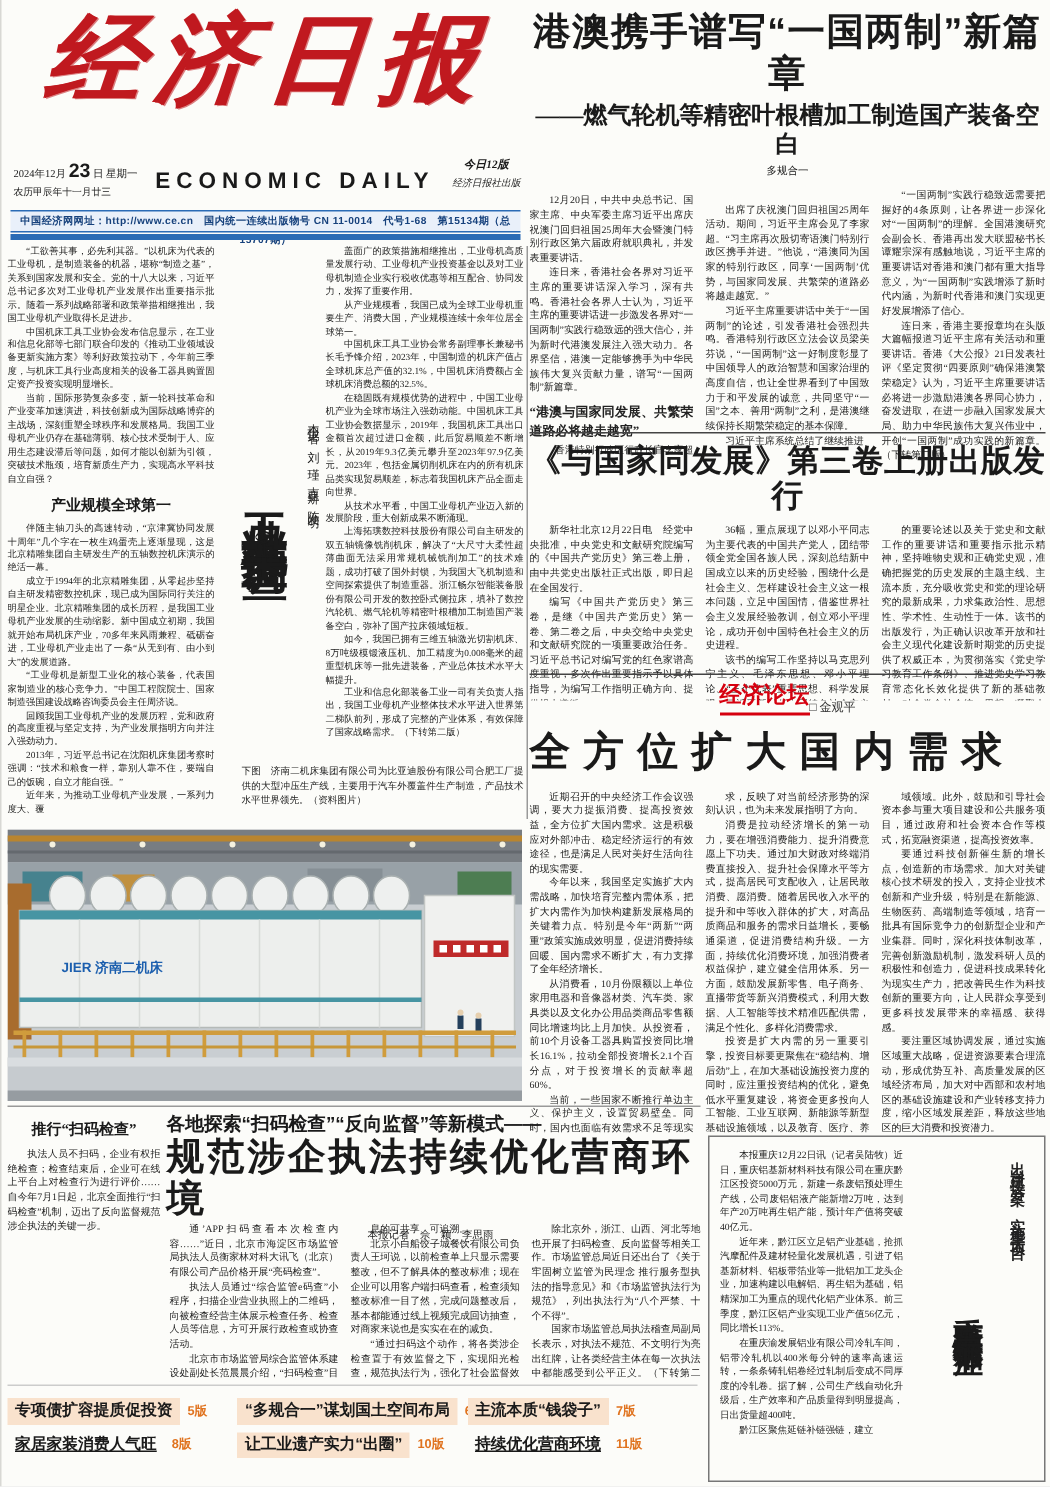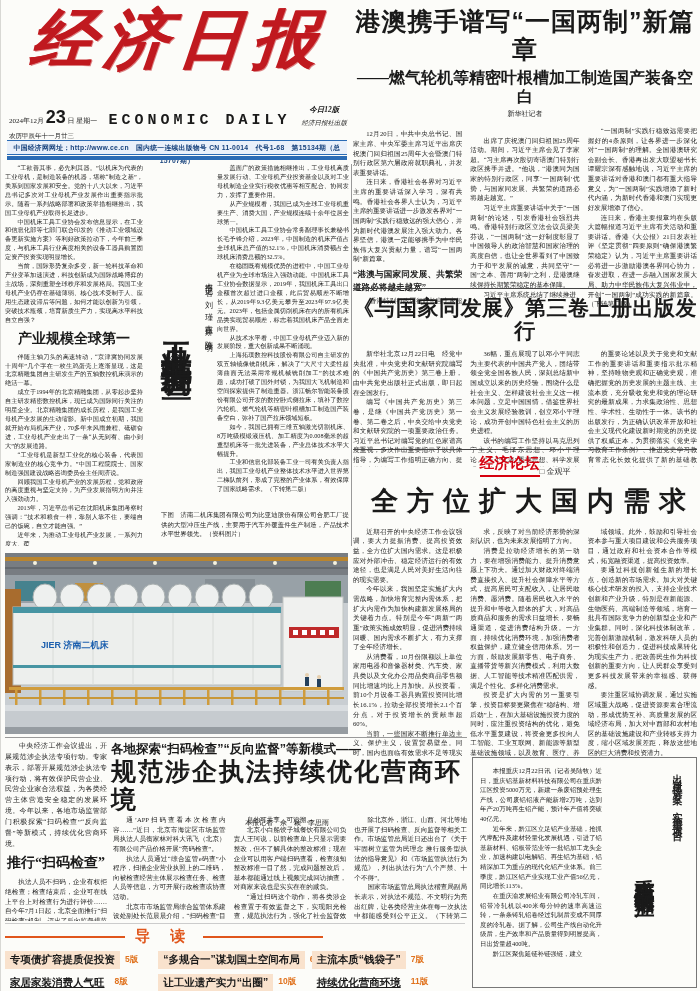--- a/index.html
+++ b/index.html
@@ -4,47 +4,47 @@
 <style>
   html,body{margin:0;padding:0;background:#e9e9e7;}
   .page{position:relative;width:700px;height:991px;margin:0 auto;background:#fcfcf9;
         overflow:hidden;font-family:"Liberation Serif",serif;color:#1a1a1a;
         border-left:1px solid #d8d8d4;border-right:1px solid #d8d8d4;}
   .abs{position:absolute;}
   
   .logo{font:italic 900 64px/1.05 "Liberation Serif",serif;color:#c0191f;text-align:center;
         letter-spacing:10px;transform:skewX(-5deg);text-shadow:1px 0 0 #c0191f,2px 1px 0 rgba(192,25,31,.55);}
   .date-left{font-size:7px;line-height:1.5;}
-  .date-left b.day{font-size:18px;font-family:"Liberation Sans",sans-serif;}
+  .date-left b.day{font-size:13px;font-family:"Liberation Sans",sans-serif;}
   .en-title{font:bold 15px "Liberation Sans",sans-serif;letter-spacing:4px;}
   .edition{font-size:7.5px;text-align:center;line-height:1.7;font-style:italic;}
   .info-bar{background:#e9f0fa;color:#16417c;font:bold 6.8px/13px "Liberation Sans",sans-serif;
             text-align:center;border-top:1px solid #2a6bb5;border-bottom:1px solid #2a6bb5;letter-spacing:.3px;}
   .blue-bar{background:#2a6bb5;}
   
   .cols{display:flex;gap:8px;}
   .col{flex:1;font-size:6.6px;line-height:1.46;text-align:justify;overflow:hidden;color:#222;}
   .col p,.coltext p{margin:0;text-indent:2em;}
   .coltext{font-size:6.6px;line-height:1.46;text-align:justify;color:#222;}
-  .col-subhead{text-align:center;font-weight:bold;font-size:14px;margin:5px 0;text-indent:0;}
+  .col-subhead{text-align:center;font-weight:bold;font-size:10px;margin:5px 0;text-indent:0;}
   .byline{text-align:center;font-size:7px;margin:3px 0;}
   .rule{background:#444;}
   .rule-light{background:#999;}
   
   .hk-headline{font:bold 25px/1.1 "Liberation Sans",sans-serif;text-align:center;letter-spacing:1px;}
   .hk-subhead{font:bold 16px/1.2 "Liberation Serif",serif;text-align:center;margin-top:5px;}
   .pullquote{font-weight:bold;font-size:8.6px;line-height:1.5;margin:4px 0 2px;}
   .quote-attr{text-align:right;font-size:6.6px;}
   
   .hist-headline{font:bold 21px/1.1 "Liberation Sans",sans-serif;text-align:center;letter-spacing:.5px;}
   
   .forum-label{font:bold 15px "Liberation Serif",serif;color:#d6000f;border-bottom:2px solid #d6000f;
                padding-bottom:2px;display:inline-block;}
   .forum-author{font-size:8px;color:#333;}
-  .forum-headline{font:900 27px/1.1 "Liberation Sans",sans-serif;text-align:center;letter-spacing:9px;padding-left:16px;}
+  .forum-headline{font:900 27px/1.1 "Liberation Sans",sans-serif;text-align:left;letter-spacing:9px;}
   
   .vert-title{writing-mode:vertical-rl;text-orientation:upright;
               font:900 31px/1.12 "Liberation Sans",sans-serif;letter-spacing:4px;}
   .vert-title .suffix{font-size:13px;letter-spacing:0;}
   .vert-byline{writing-mode:vertical-rl;text-orientation:upright;font-size:8px;letter-spacing:2px;color:#222;}
   .photo-caption{font-size:6.4px;line-height:1.5;text-align:justify;color:#222;}
   
   .law-intro{font-size:7px;line-height:1.55;text-align:justify;color:#222;}
   .law-intro p{margin:0;text-indent:2em;}
   .law-kicker{font:bold 12.5px "Liberation Sans",sans-serif;}
@@ -75,33 +75,33 @@
   <div class="abs" style="left:10px;top:6px;width:335px;height:96px;">
     <div class="logo">经济日报</div>
   </div>
   <div class="abs" style="left:8px;top:104px;width:338px;height:34px;display:flex;justify-content:space-between;">
     <div class="date-left">
       <span>2024年12月</span>
       <b class="day">23</b>
       <span>日 星期一</span>
       <div style="font-size:6.5px;">农历甲辰年十一月廿三</div>
     </div>
-    <div class="en-title" style="margin-top:8px;font-family:Liberation Mono, monospace;">ECONOMIC DAILY</div>
+    <div class="en-title" style="margin-top:8px;">ECONOMIC DAILY</div>
     <div class="edition">
       <div style="font-weight:bold;">今日12版</div>
       <div style="font-size:6.5px;">经济日报社出版</div>
     </div>
   </div>
   <div class="abs info-bar" style="left:6px;top:140px;width:340px;height:13px;">中国经济网网址：http://www.ce.cn　国内统一连续出版物号 CN 11-0014　代号1-68　第15134期（总15707期）</div>
   <div class="abs blue-bar" style="left:6px;top:156px;width:340px;height:4px;"></div>
 
   <div class="abs" style="left:352px;top:8px;width:344px;">
     <div class="hk-headline">港澳携手谱写“一国两制”新篇章</div>
     <div class="hk-subhead">——燃气轮机等精密叶根槽加工制造国产装备空白</div>
-    <div class="byline">新华社记者</div>
+    <div class="byline">多规合一</div>
     <div class="cols" style="height:190px;align-items:center;">
       <div class="col">
         <div class="coltext">
             <p>12月20日，中共中央总书记、国家主席、中央军委主席习近平出席庆祝澳门回归祖国25周年大会暨澳门特别行政区第六届政府就职典礼，并发表重要讲话。</p>
             <p>连日来，香港社会各界对习近平主席的重要讲话深入学习，深有共鸣。香港社会各界人士认为，习近平主席的重要讲话进一步激发各界对“一国两制”实践行稳致远的强大信心，并为新时代港澳发展注入强大动力。各界坚信，港澳一定能够携手为中华民族伟大复兴贡献力量，谱写“一国两制”新篇章。</p>
           </div>
         <div class="pullquote">“港澳与国家同发展、共繁荣道路必将越走越宽”</div>
         <div class="quote-attr">香港特别行政区行政长官李家超</div>
       </div>
       <div class="col">
@@ -280,23 +280,20 @@
       <rect x="4" y="144" width="335" height="2" fill="#c89738"></rect>
 
       <rect y="152" width="343" height="29" fill="#c6cbcf"></rect>
       <rect y="152" width="343" height="6" fill="#d9dde0"></rect>
       <rect y="174" width="343" height="7" fill="#969ca1"></rect>
     </svg>
   </div>
 
   <div class="abs rule-light" style="left:4px;top:737px;width:462px;height:1px;"></div>
   <div class="abs" style="left:4px;top:741px;width:102px;height:180px;overflow:hidden;">
-    <div class="law-intro">
-        <p>中央经济工作会议提出，开展规范涉企执法专项行动。专家表示，部署开展规范涉企执法专项行动，将有效保护民营企业、民营企业家合法权益，为各类经营主体营造安全稳定的发展环境。今年以来，各地市场监管部门积极探索“扫码检查”“反向监督”等新模式，持续优化营商环境。</p>
-      </div>
     <div class="col-subhead">推行“扫码检查”</div>
     <div class="coltext">
         <p>执法人员不扫码，企业有权拒绝检查；检查结束后，企业可在线上平台上对检查行为进行评价……自今年7月1日起，北京全面推行“扫码检查”机制，迈出了反向监督规范涉企执法的关键一步。</p>
       </div>
   </div>
   <div class="abs" style="left:110px;top:741px;width:352px;">
     <div class="law-kicker">各地探索“扫码检查”“反向监督”等新模式——</div>
     <div class="law-headline">规范涉企执法持续优化营商环境</div>
     <div class="byline" style="margin-top:5px;">本报记者　佘　颖　李思雨</div>
   </div>
@@ -312,25 +309,20 @@
         <p>“通过扫码这个动作，将各类涉企检查置于有效监督之下，实现阳光检查，规范执法行为，强化了社会监督效果。</p>
       </div>
     <div class="col">
         <p>除北京外，浙江、山西、河北等地也开展了扫码检查、反向监督等相关工作。市场监管总局近日还出台了《关于牢固树立监管为民理念 推行服务型执法的指导意见》和《市场监管执法行为规范》，列出执法行为“八个严禁、十个不得”。</p>
         <p>国家市场监管总局执法稽查局副局长表示，对执法不规范、不文明行为亮出红牌，让各类经营主体在每一次执法中都能感受到公平正义。（下转第二版）</p>
       </div>
   </div>
 
   <div class="abs rule-light" style="left:4px;top:923px;width:460px;height:1px;background:#ccc;"></div>
   <div class="abs" style="left:4px;top:927px;width:460px;height:60px;">
-    <div class="dd-titlerow">
-      <span class="dd-line"></span>
-      <span class="dd-title">导 读</span>
-      <span class="dd-line"></span>
-    </div>
     <div class="dd-row">
       <div class="dd-cell">
         <span class="dd-chip">专项债扩容提质促投资</span>
         <span class="dd-page">5版</span>
       </div>
       <div class="dd-cell">
         <span class="dd-chip">“多规合一”谋划国土空间布局</span>
         <span class="dd-page">6版</span>
       </div>
       <div class="dd-cell">

